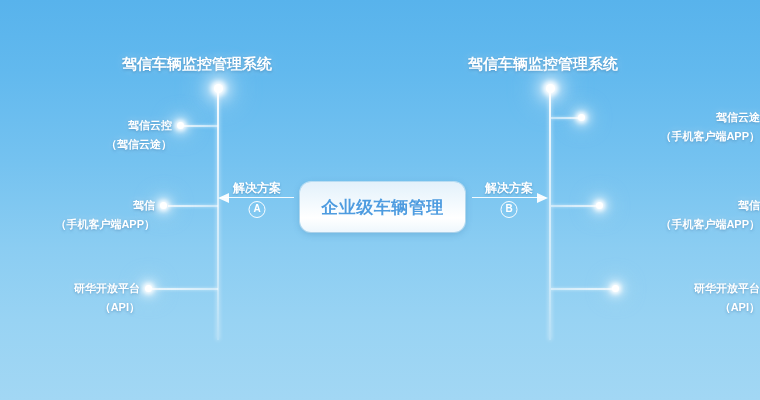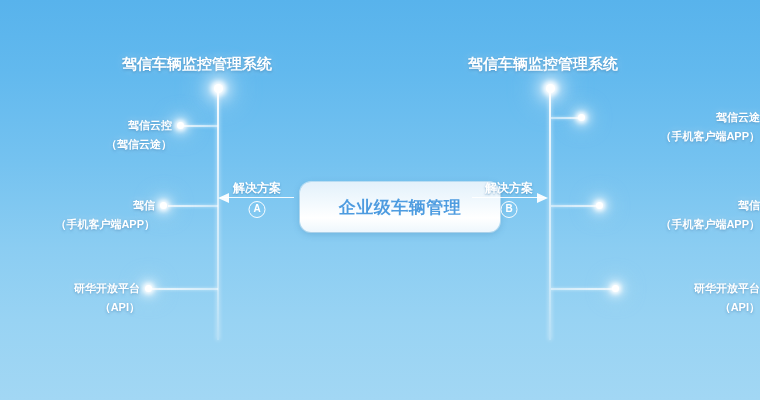--- a/index.html
+++ b/index.html
@@ -92,21 +92,21 @@
     font-weight: bold;
     white-space: nowrap;
     text-shadow: 0 1px 3px rgba(40,110,165,0.6), 0 0 8px rgba(255,255,255,0.3);
   }
 
   
   .center-card {
     position: absolute;
     left: 300px;
     top: 182px;
-    width: 200px;
+    width: 165px;
     height: 50px;
     border-radius: 11px;
     background: linear-gradient(to bottom,
         #e3f1fb 0%,
         #f4fafe 45%,
         #ffffff 72%,
         #eef7fd 100%);
     box-shadow: 0 2px 7px rgba(40,110,165,0.28),
                 0 0 0 1px rgba(255,255,255,0.55);
     display: flex;

